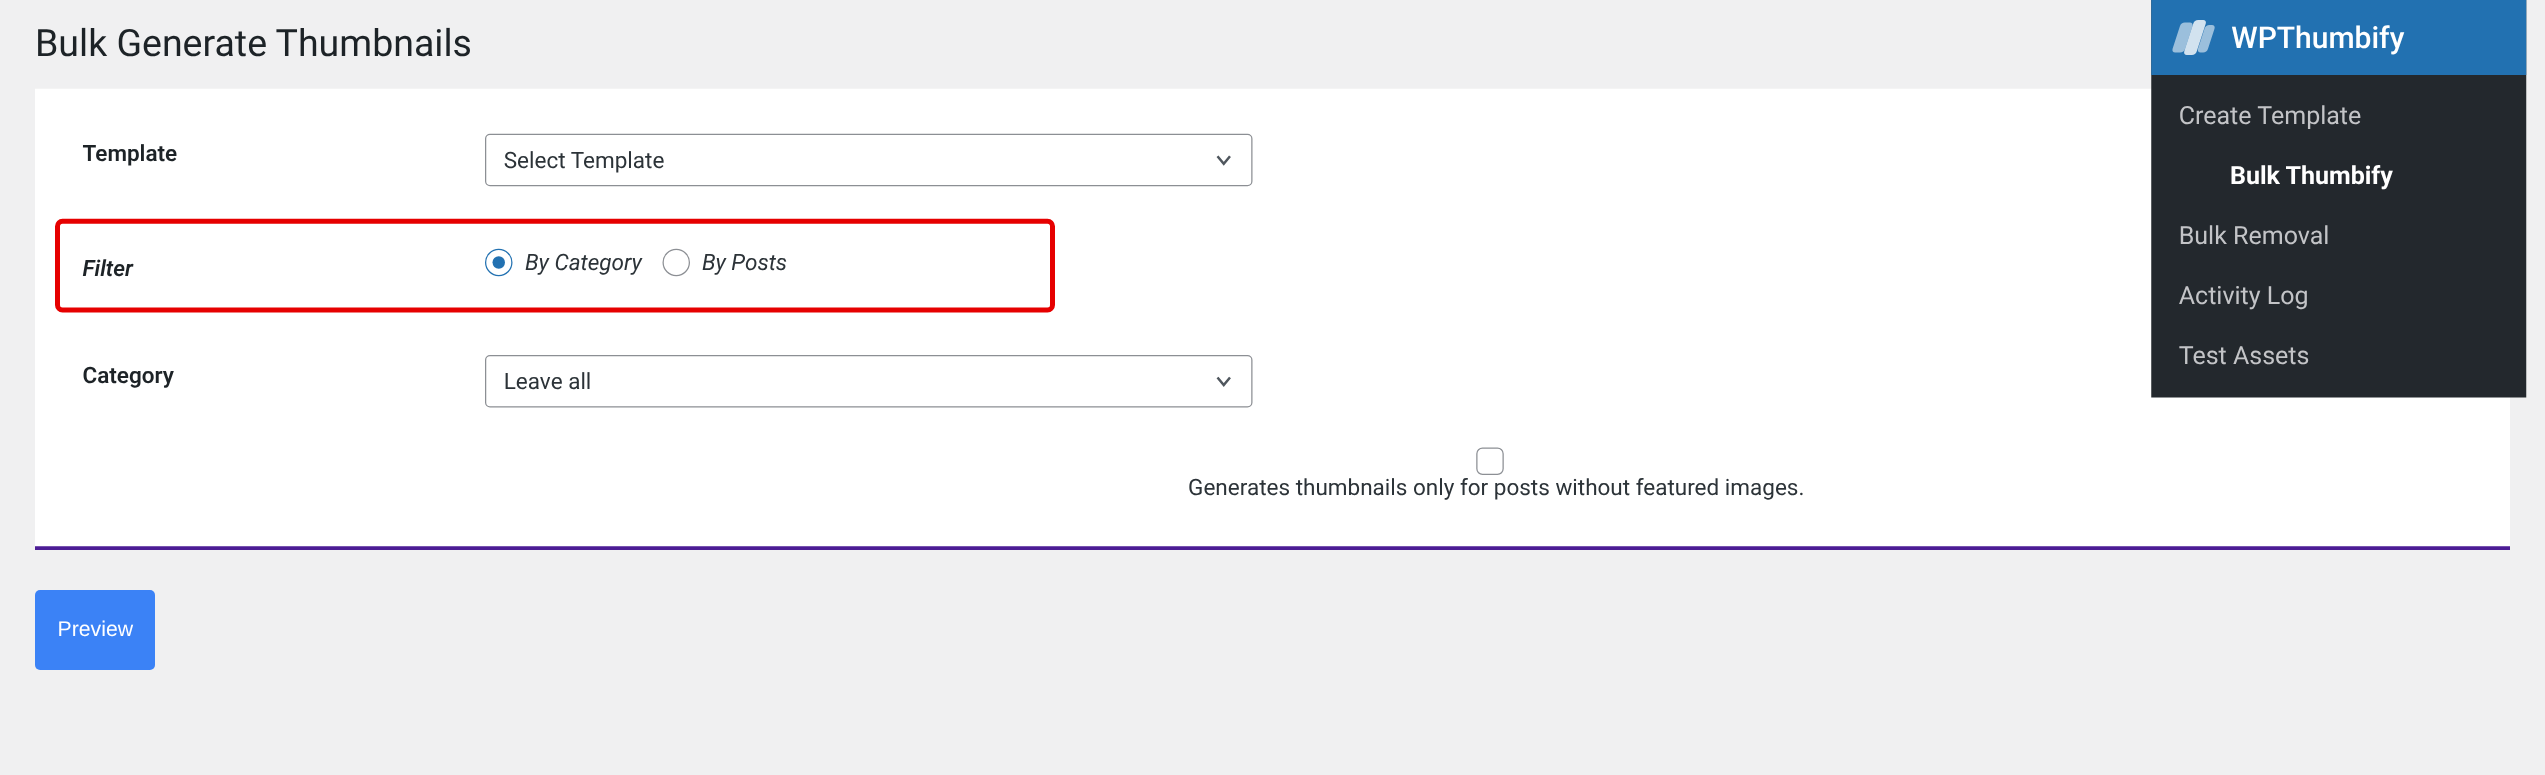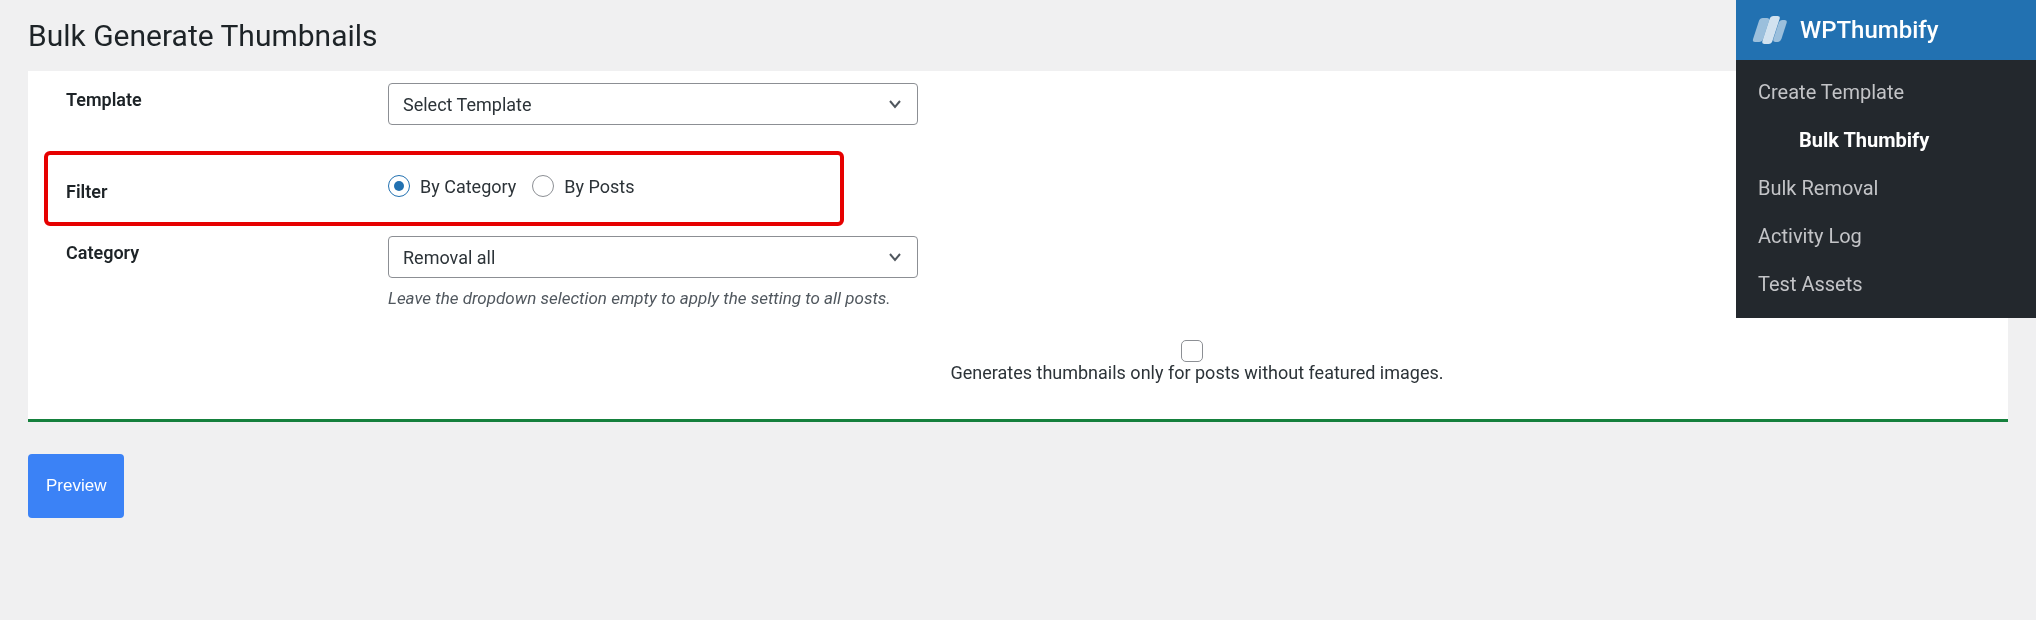--- a/index.html
+++ b/index.html
@@ -18,51 +18,52 @@
   }
   .page-title {
     font-size: 30px;
     font-weight: 400;
     color: #1d2327;
     margin-bottom: 18px;
   }
 
   .panel {
     background: #fff;
-    padding: 12px 20px 36px 20px;
-    border-bottom: 3px solid #15803d;
+    padding: 36px 20px 36px 20px;
+    border-bottom: 3px solid #4c1d95;
   }
 
   .form-row {
     display: flex;
     align-items: flex-start;
     margin-bottom: 26px;
   }
   .form-row.highlight {
     border: 4px solid #e60000;
     border-radius: 6px;
     padding: 20px 0 20px 0;
     margin-left: -4px;
-    margin-bottom: 10px;
+    margin-bottom: 34px;
     width: 800px;
+    font-style: italic;
   }
   .form-label {
     width: 340px;
     font-size: 18px;
     font-weight: 600;
     color: #1d2327;
     padding-top: 6px;
     padding-left: 18px;
   }
   .form-control-wrap {
     flex: 0 0 auto;
   }
 
   .select {
-    width: 530px;
+    width: 614px;
     height: 42px;
     border: 1px solid #8c8f94;
     border-radius: 4px;
     background: #fff;
     font-size: 18px;
     color: #2c3338;
     padding: 0 44px 0 14px;
     position: relative;
     display: flex;
     align-items: center;
@@ -146,21 +147,21 @@
     border-radius: 4px;
     padding: 22px 18px;
     font-size: 17px;
     cursor: pointer;
   }
 
   
   .sidebar {
     position: absolute;
     top: 0;
-    right: 0;
+    right: 15px;
     width: 300px;
     background: #23282d;
     color: #c3c4c7;
     font-size: 20px;
   }
   .sidebar-header {
     background: #2271b1;
     color: #fff;
     display: flex;
     align-items: center;
@@ -227,28 +228,27 @@
         <span class="radio-label">By Category</span>
         <span class="radio"></span>
         <span class="radio-label">By Posts</span>
       </div>
     </div>
 
     <div class="form-row" style="margin-bottom:0">
       <div class="form-label">Category</div>
       <div class="form-control-wrap">
         <div class="select">
-          <span>Removal all</span>
+          <span>Leave all</span>
           <span class="chev">
             <svg width="16" height="16" viewBox="0 0 16 16">
                 <path d="M3 5l5 6 5-6" fill="none" stroke="#50575e" stroke-width="2"></path>
               </svg>
           </span>
         </div>
-        <div class="help-text">Leave the dropdown selection empty to apply the setting to all posts.</div>
       </div>
     </div>
 
     <div class="checkbox-row">
       <span class="checkbox"></span>
       <span>Generates thumbnails only for posts without featured images.</span>
     </div>
 
   </div>
 

